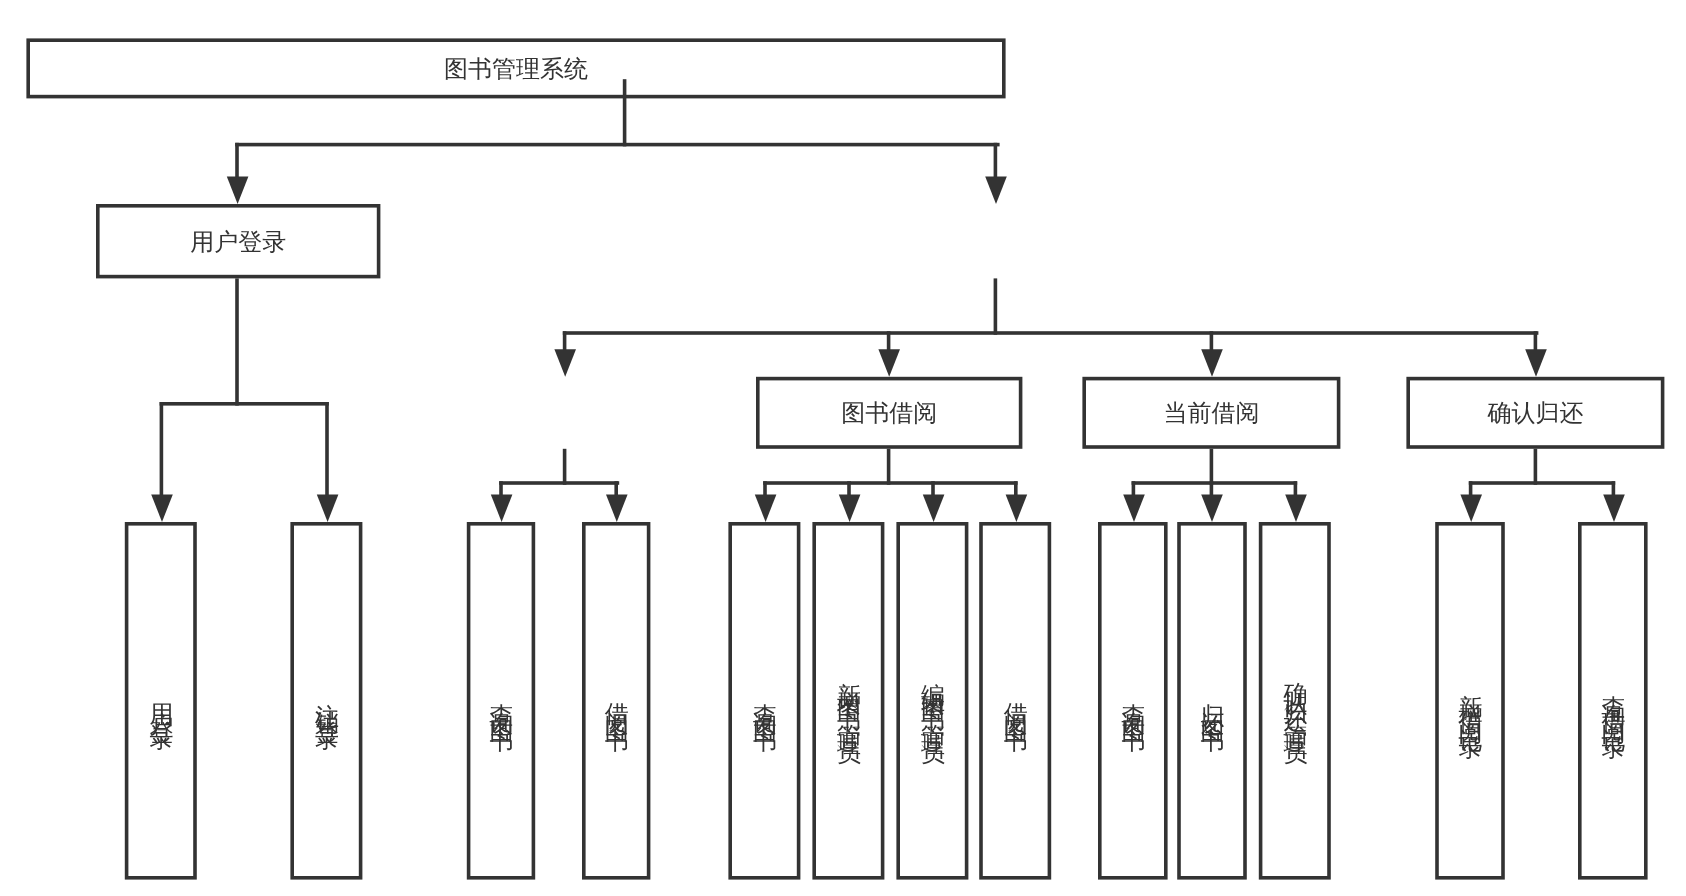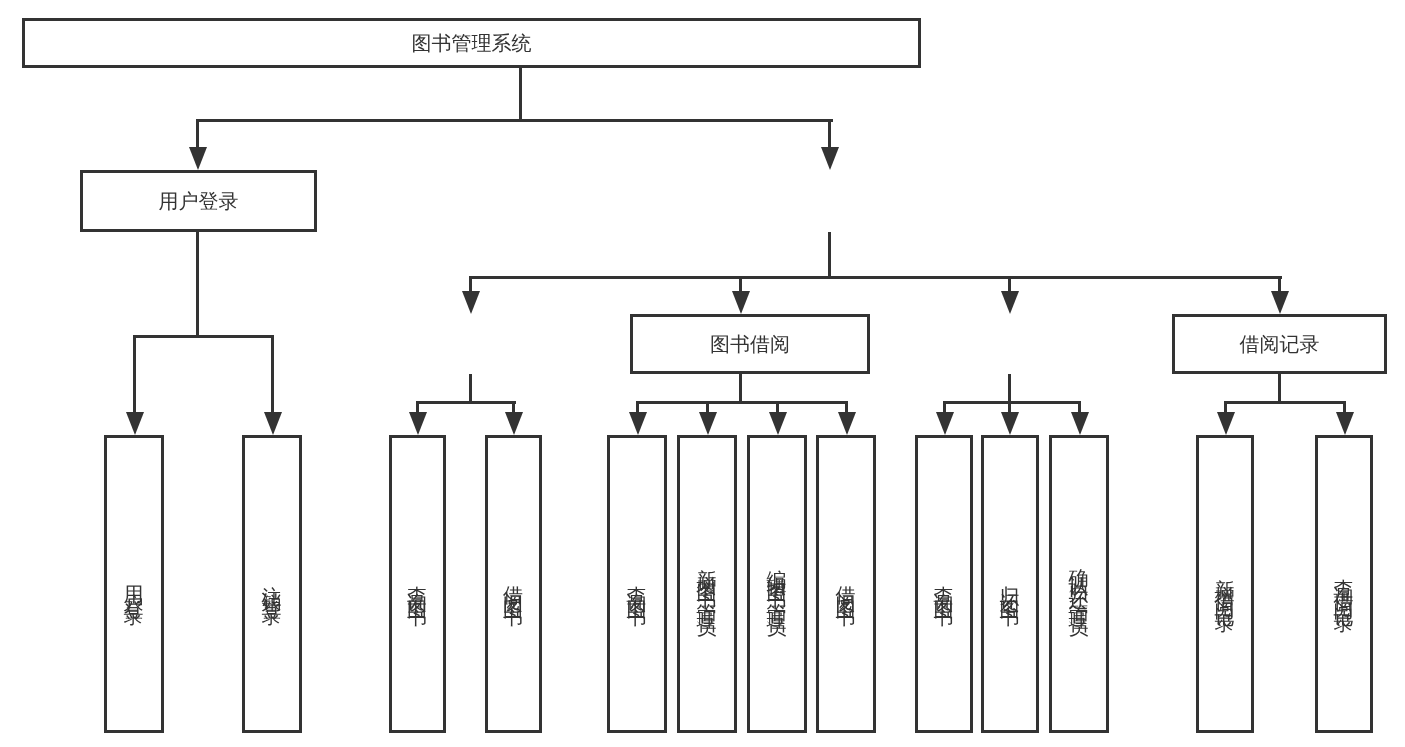--- a/index.html
+++ b/index.html
@@ -42,21 +42,21 @@
     font-size:22px;
     color:#b9bdc3;
     letter-spacing:1px;
   }
 </style>
 </head>
 <body>
 
 <div class="canvas">
 
-  <div class="box" style="left:22px; top:18px; width:899px; height:50px;">
+  <div class="box" style="left:22px; top:32px; width:816px; height:50px;">
     <span>图书管理系统</span>
   </div>
 
   <div class="vl" style="left:519px; top:66px; height:56px;"></div>
   <div class="hl" style="left:196px; top:119px; width:637px;"></div>
   <div class="vl" style="left:196px; top:119px; height:30px;"></div>
   <div class="ah" style="left:189px; top:147px;"></div>
   <div class="vl" style="left:828px; top:119px; height:30px;"></div>
   <div class="ah" style="left:821px; top:147px;"></div>
 
@@ -75,25 +75,28 @@
   <div class="hl" style="left:469px; top:276px; width:813px;"></div>
   <div class="vl" style="left:469px; top:276px; height:17px;"></div>
   <div class="ah" style="left:462px; top:291px;"></div>
   <div class="vl" style="left:739px; top:276px; height:17px;"></div>
   <div class="ah" style="left:732px; top:291px;"></div>
   <div class="vl" style="left:1008px; top:276px; height:17px;"></div>
   <div class="ah" style="left:1001px; top:291px;"></div>
   <div class="vl" style="left:1278px; top:276px; height:17px;"></div>
   <div class="ah" style="left:1271px; top:291px;"></div>
 
-  <div class="box" style="left:630px; top:314px; width:240px; height:60px;">
+  <div class="box" style="left:630px; top:314px; width:222px; height:60px;">
     <span>图书借阅</span>
   </div>
+  <div class="box" style="left:902px; top:314px; width:215px; height:60px;">
+    <span>当前借阅</span>
+  </div>
   <div class="box" style="left:1172px; top:314px; width:215px; height:60px;">
-    <span>借阅记录</span>
+    <span>确认归还</span>
   </div>
 
   <div class="vl" style="left:469px; top:374px; height:30px;"></div>
   <div class="hl" style="left:416px; top:401px; width:100px;"></div>
   <div class="vl" style="left:416px; top:401px; height:12px;"></div>
   <div class="ah" style="left:409px; top:412px;"></div>
   <div class="vl" style="left:512px; top:401px; height:12px;"></div>
   <div class="ah" style="left:505px; top:412px;"></div>
 
   <div class="vl" style="left:739px; top:374px; height:30px;"></div>

